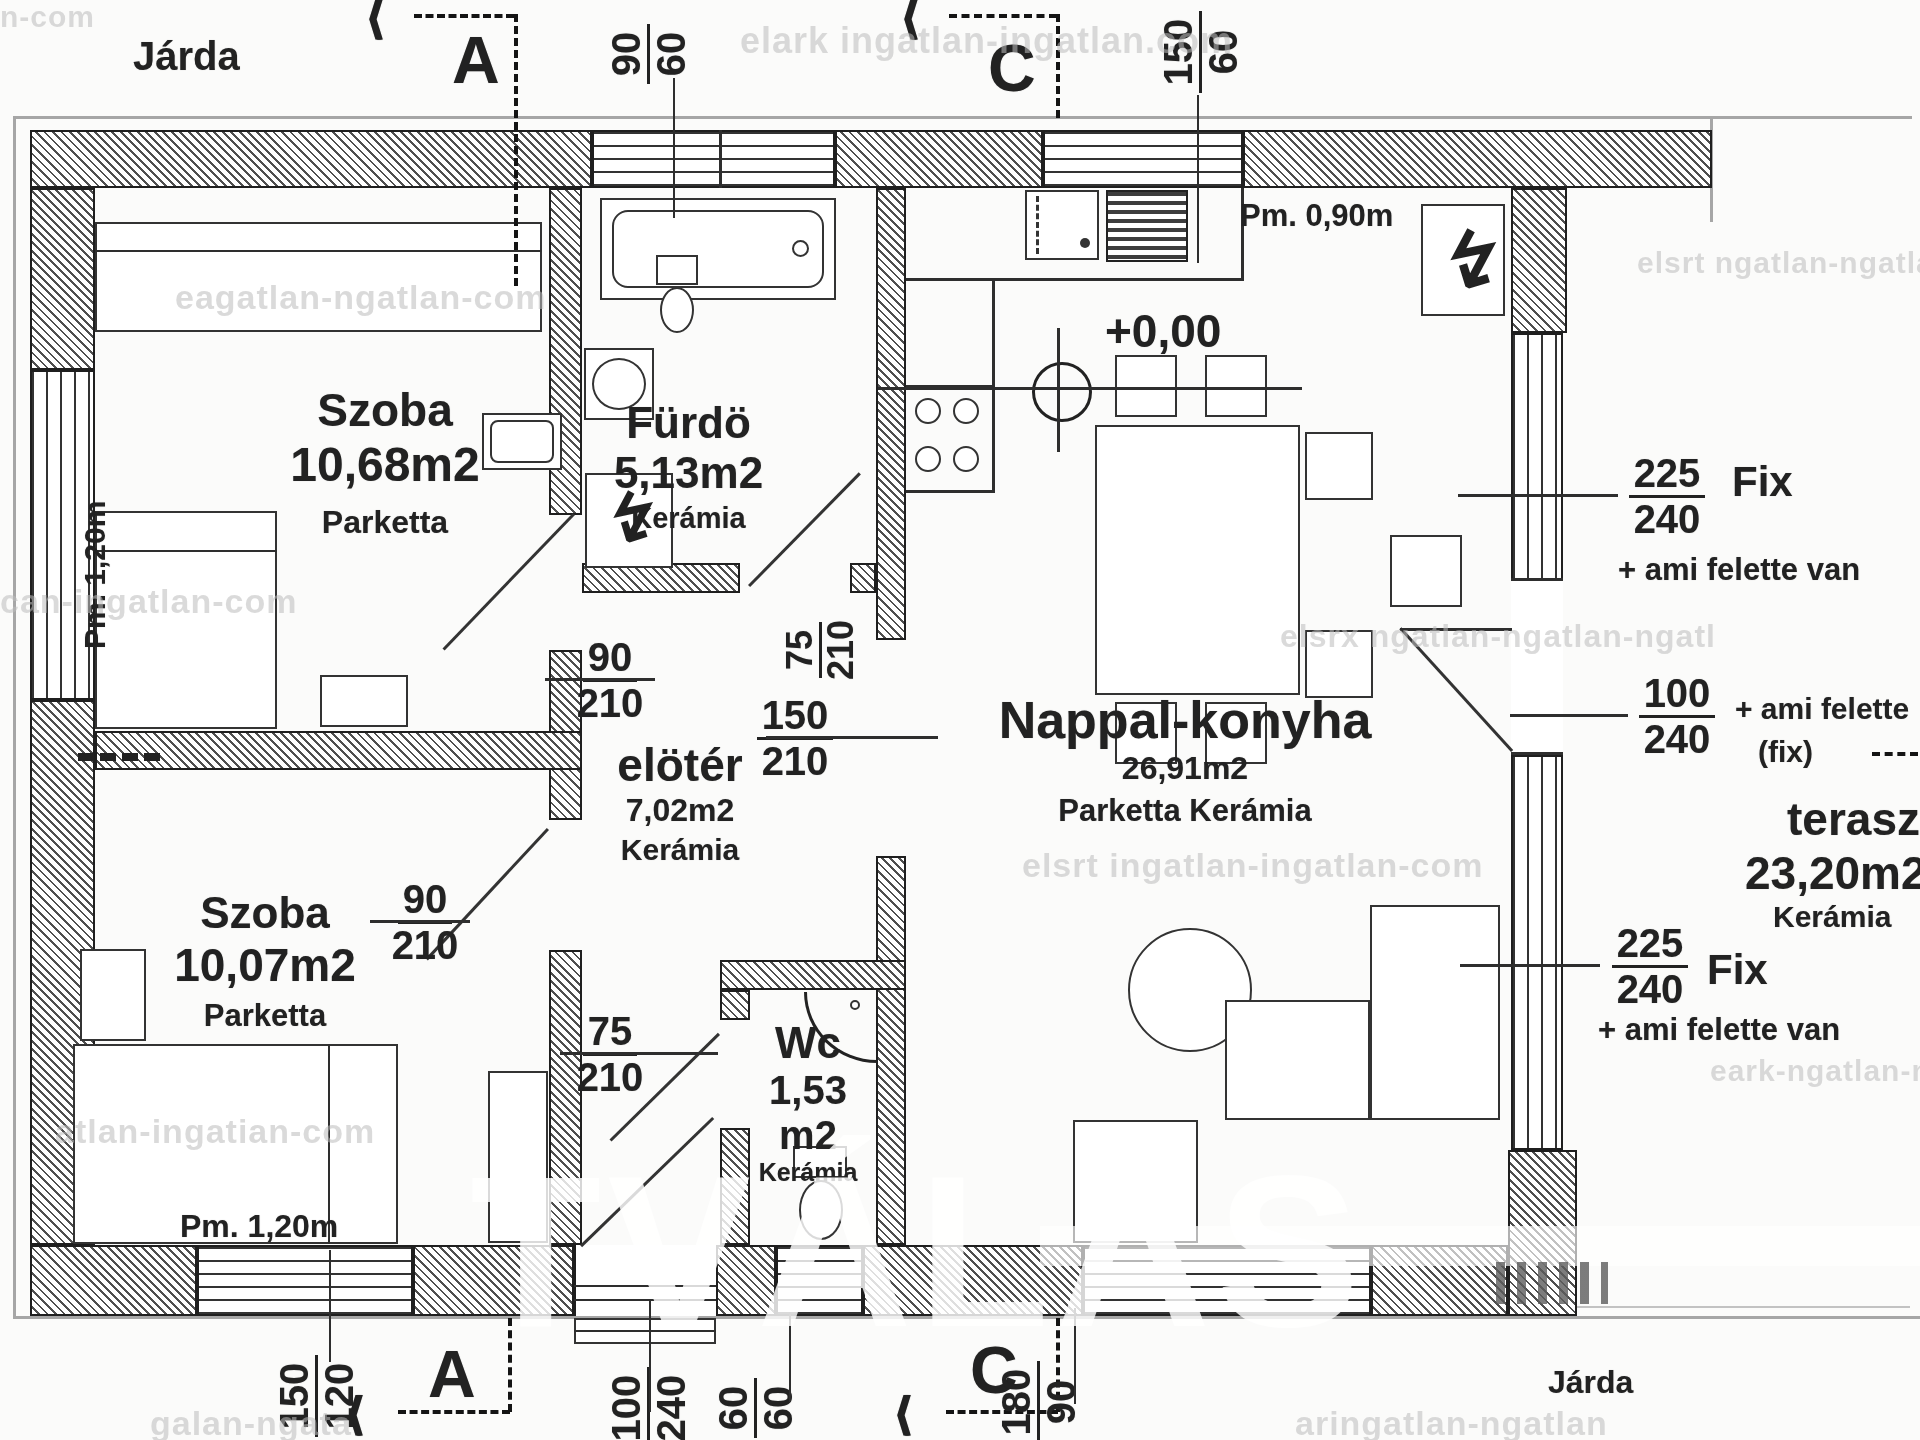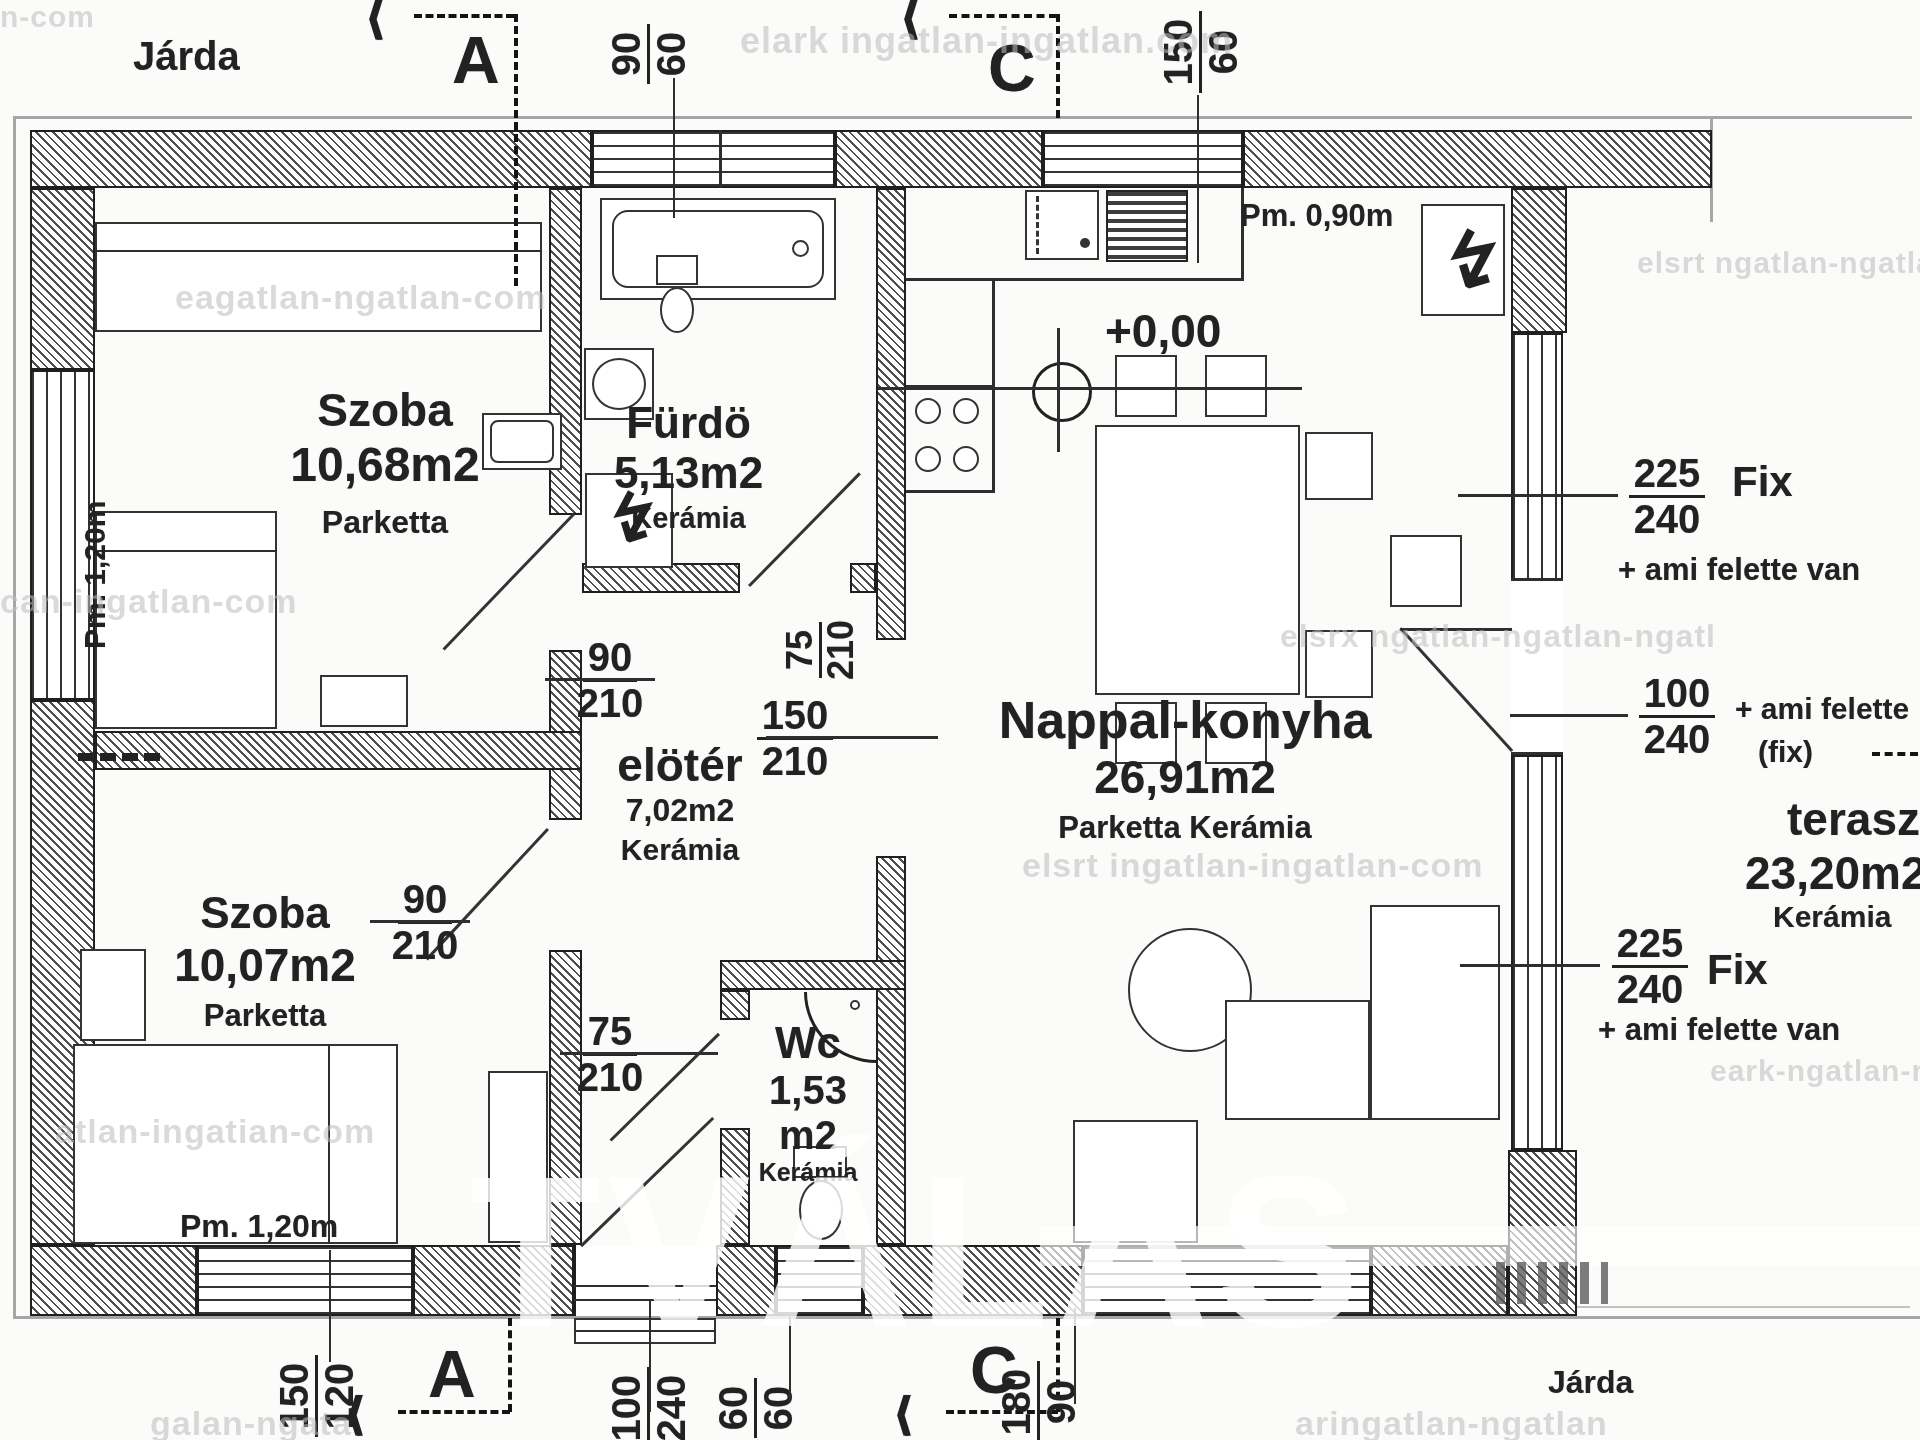--- a/index.html
+++ b/index.html
@@ -262,21 +262,21 @@
     </div>
 
   <div class="room" style="left:576px;top:398px;width:225px">
     <span class="rname" style="font-size:44px">Fürdö</span>
     <span class="rarea" style="font-size:44px">5,13m2</span>
     <span class="rfloor" style="font-size:29px;margin-top:4px">Kerámia</span>
     </div>
 
   <div class="room" style="left:985px;top:690px;width:400px">
     <span class="rname" style="font-size:52px">Nappal-konyha</span>
-    <span class="rarea" style="font-size:46px">26,91m2</span>
+    <span class="rarea" style="font-size:32px">26,91m2</span>
     <span class="rfloor" style="font-size:31px;margin-top:6px">Parketta Kerámia</span>
     </div>
 
   <div class="room" style="left:580px;top:738px;width:200px">
     <span class="rname" style="font-size:46px">elötér</span>
     <span class="rarea" style="font-size:32px">7,02m2</span>
     <span class="rfloor" style="font-size:30px;margin-top:4px">Kerámia</span>
     </div>
 
   <div class="room" style="left:155px;top:888px;width:220px">

